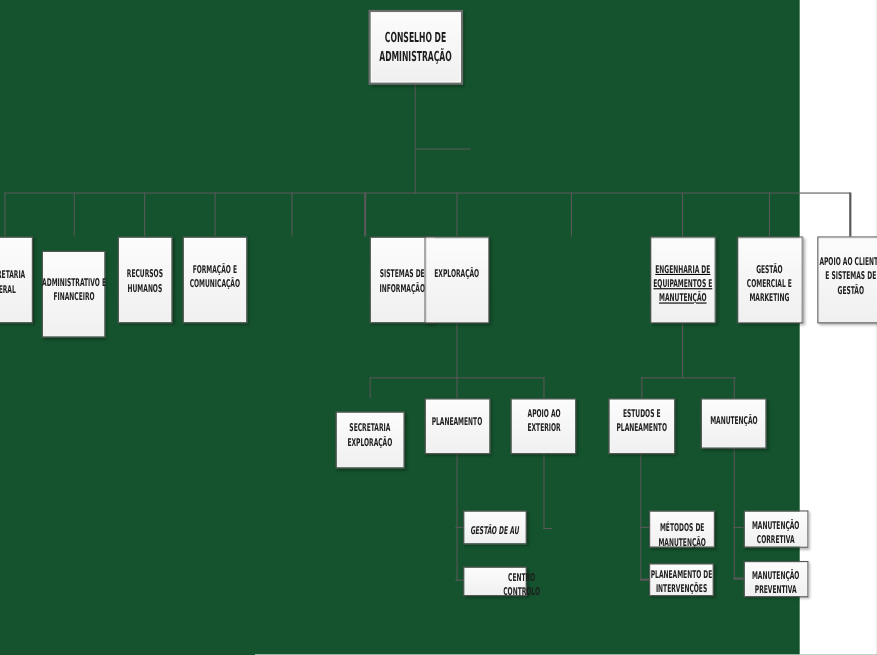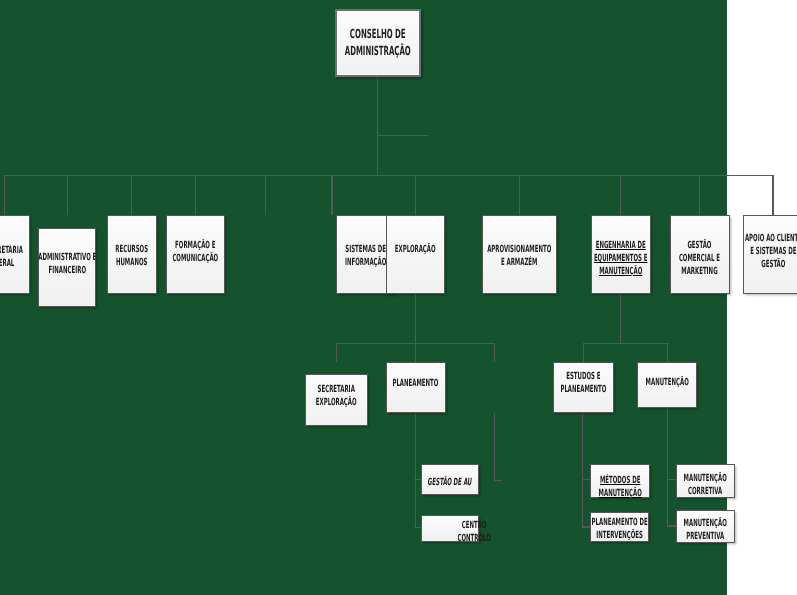--- a/index.html
+++ b/index.html
@@ -73,24 +73,20 @@
       <span class="lbl" style="--dy:-4.5px;font-size:9.8px">FORMAÇÃO E
 COMUNICAÇÃO</span>
     </div>
   <div class="node" style="left:324px;top:215.3px;width:60px;height:78.7px;margin-left:12px;">
       <span class="lbl" style="font-size:9.8px">SISTEMAS DE
 INFORMAÇÃO</span>
     </div>
   <div class="node" style="left:385.8px;top:215.3px;width:59.4px;height:78.7px;">
       <span class="lbl" style="--dy:-6.5px;font-size:9.8px">EXPLORAÇÃO</span>
     </div>
-  <div class="node" style="left:482.2px;top:215.3px;width:74.4px;height:78.7px;">
-      <span class="lbl" style="font-size:9.8px">APROVISIONAMENTO
-E ARMAZÉM</span>
-    </div>
   <div class="node" style="left:590.7px;top:215.3px;width:60.8px;height:78.7px;text-decoration:underline;">
       <span class="lbl" style="--dy:2.6px;font-size:9.8px">ENGENHARIA DE
 EQUIPAMENTOS E
 MANUTENÇÃO</span>
     </div>
   <div class="node" style="left:669.6px;top:215.3px;width:60.3px;height:78.7px;">
       <span class="lbl" style="--dy:2.0px;font-size:9.8px">GESTÃO
 COMERCIAL E
 MARKETING</span>
     </div>
@@ -99,35 +95,39 @@
 E SISTEMAS DE
 GESTÃO</span>
     </div>
   <div class="node" style="left:305px;top:374px;width:62.8px;height:51.6px;">
       <span class="lbl" style="--dy:-5.0px;font-size:9.8px">SECRETARIA
 EXPLORAÇÃO</span>
     </div>
   <div class="node" style="left:385.6px;top:361.5px;width:60.1px;height:51.6px;">
       <span class="lbl" style="--dy:-5.5px;font-size:9.8px">PLANEAMENTO</span>
     </div>
+  <div class="node" style="left:464.3px;top:361.5px;width:59.9px;height:51.6px;">
+      <span class="lbl" style="--dy:-5.5px;font-size:9.8px">APOIO AO
+EXTERIOR</span>
+    </div>
   <div class="node" style="left:553.2px;top:361.5px;width:61px;height:51.6px;">
       <span class="lbl" style="--dy:-5.5px;font-size:9.8px">ESTUDOS E
 PLANEAMENTO</span>
     </div>
   <div class="node" style="left:637px;top:362.4px;width:59.7px;height:45.4px;">
       <span class="lbl" style="--dy:-3.8px;font-size:9.8px">MANUTENÇÃO</span>
     </div>
   <div class="node" style="left:421.3px;top:464.2px;width:58.1px;height:31px;font-style:italic;">
       <span class="lbl" style="--dy:1.0px;font-size:9.8px">GESTÃO DE AU</span>
     </div>
   <div class="node" style="left:421.3px;top:514.7px;width:58px;height:27.7px;padding-left:48px;">
       <span class="lbl" style="--dy:2.3px;font-size:9.8px">CENTRO
 CONTROLO</span>
     </div>
-  <div class="node" style="left:590.2px;top:463.7px;width:59.5px;height:34.7px;text-decoration:underline;">
+  <div class="node" style="left:590.2px;top:463.7px;width:59.5px;height:34.7px;">
       <span class="lbl" style="--dy:4.6px;font-size:9.8px">MÉTODOS DE
 MANUTENÇÃO</span>
     </div>
   <div class="node" style="left:590.2px;top:511.9px;width:59.2px;height:30.4px;">
       <span class="lbl" style="--dy:0.0px;font-size:9.8px">PLANEAMENTO DE
 INTERVENÇÕES</span>
     </div>
   <div class="node" style="left:675.6px;top:463.6px;width:59px;height:34.1px;">
       <span class="lbl" style="--dy:2.6px;font-size:9.8px">MANUTENÇÃO
 CORRETIVA</span>

